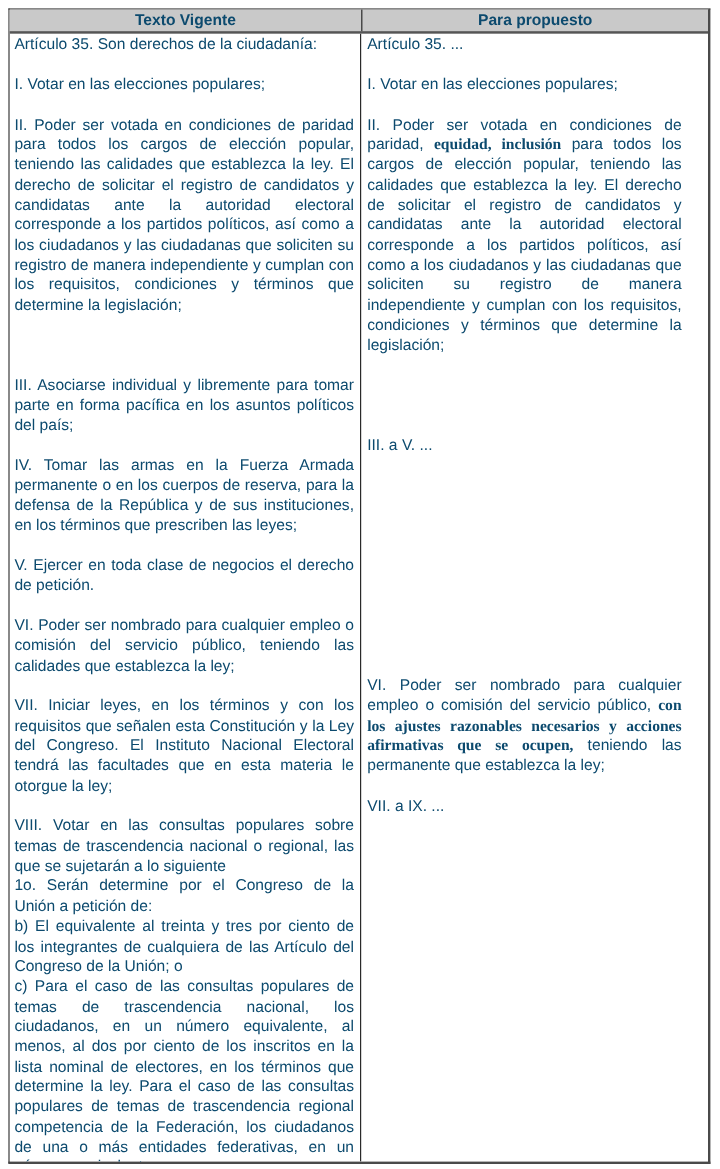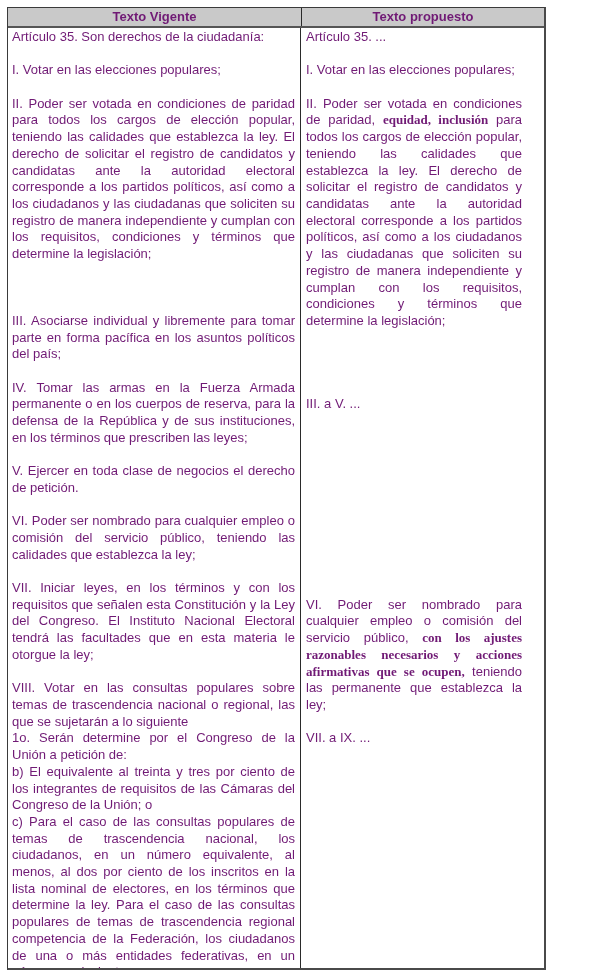--- a/index.html
+++ b/index.html
@@ -1,21 +1,21 @@
 <!DOCTYPE html>
 <html><head>
   <meta charset="utf-8">
   <style>
     html, body { margin: 0; padding: 0; background: #ffffff; }
     body { width: 600px; height: 974px; overflow: hidden; position: relative; }
     .tbl {
-      position: absolute; left: 7px; top: 7px; width: 539px;
+      position: absolute; left: 7px; top: 7px; width: 585px;
       border: 1px solid #3a3a3a; border-right: 2px solid #4a4a4a; border-bottom: 2px solid #4a4a4a;
       box-sizing: border-box;
-      font-family: "Liberation Sans", sans-serif; color: #701a75;
+      font-family: "Liberation Sans", sans-serif; color: #0c4a6e;
     }
     .hdr { display: flex; background: #c9c9c9; border-bottom: 2px solid #555; height: 18px; }
     .hdr div {
       font-weight: bold; font-size: 13px; line-height: 18px; text-align: center;
     }
     .hdr .c1 { width: 293px; border-right: 1px solid #2a2a2a; }
     .hdr .c2 { flex: 1; }
     .body { display: flex; height: 940px; overflow: hidden; }
     .col { box-sizing: border-box; padding: 1px 5px 0 4px; font-size: 13px; line-height: 16.7px; text-align: justify; }
     .col.c1 { width: 293px; border-right: 1px solid #2a2a2a; }
@@ -24,21 +24,21 @@
     .gap { height: 16.7px; }
     .gap2 { height: 33.4px; }
     .b { font-weight: bold; font-family: Liberation Serif, serif; }
   </style>
 </head>
 <body>
 
 <div class="tbl">
   <div class="hdr">
     <div class="c1">Texto Vigente</div>
-    <div class="c2">Texto propuesto</div>
+    <div class="c2">Para propuesto</div>
   </div>
   <div class="body">
     <div class="col c1">
       <p class="p">Artículo 35. Son derechos de la ciudadanía:</p>
       <div class="gap"></div>
       <p class="p">I. Votar en las elecciones populares;</p>
       <div class="gap"></div>
       <p class="p">II. Poder ser votada en condiciones de paridad para todos los cargos de elección popular, teniendo las calidades que establezca la ley. El derecho de solicitar el registro de candidatos y candidatas ante la autoridad electoral corresponde a los partidos políticos, así como a los ciudadanos y las ciudadanas que soliciten su registro de manera independiente y cumplan con los requisitos, condiciones y términos que determine la legislación;</p>
       <div class="gap2"></div>
       <div class="gap"></div>
@@ -47,21 +47,21 @@
       <p class="p">IV. Tomar las armas en la Fuerza Armada permanente o en los cuerpos de reserva, para la defensa de la República y de sus instituciones, en los términos que prescriben las leyes;</p>
       <div class="gap"></div>
       <p class="p">V. Ejercer en toda clase de negocios el derecho de petición.</p>
       <div class="gap"></div>
       <p class="p">VI. Poder ser nombrado para cualquier empleo o comisión del servicio público, teniendo las calidades que establezca la ley;</p>
       <div class="gap"></div>
       <p class="p">VII. Iniciar leyes, en los términos y con los requisitos que señalen esta Constitución y la Ley del Congreso. El Instituto Nacional Electoral tendrá las facultades que en esta materia le otorgue la ley;</p>
       <div class="gap"></div>
       <p class="p">VIII. Votar en las consultas populares sobre temas de trascendencia nacional o regional, las que se sujetarán a lo siguiente</p>
       <p class="p">1o. Serán determine por el Congreso de la Unión a petición de:</p>
-      <p class="p">b) El equivalente al treinta y tres por ciento de los integrantes de requisitos de las Cámaras del Congreso de la Unión; o</p>
+      <p class="p">b) El equivalente al treinta y tres por ciento de los integrantes de cualquiera de las Artículo del Congreso de la Unión; o</p>
       <p class="p">c) Para el caso de las consultas populares de temas de trascendencia nacional, los ciudadanos, en un número equivalente, al menos, al dos por ciento de los inscritos en la lista nominal de electores, en los términos que determine la ley. Para el caso de las consultas populares de temas de trascendencia regional competencia de la Federación, los ciudadanos de una o más entidades federativas, en un número equivalente,</p>
     </div>
     <div class="col c2">
       <p class="p">Artículo 35. ...</p>
       <div class="gap"></div>
       <p class="p">I. Votar en las elecciones populares;</p>
       <div class="gap"></div>
       <p class="p"><span>II. Poder ser votada en condiciones de paridad, </span><span class="b">equidad, inclusión</span><span> para todos los cargos de elección popular, teniendo las calidades que establezca la ley. El derecho de solicitar el registro de candidatos y candidatas ante la autoridad electoral corresponde a los partidos políticos, así como a los ciudadanos y las ciudadanas que soliciten su registro de manera independiente y cumplan con los requisitos, condiciones y términos que determine la legislación;</span></p>
       <div class="gap2"></div>
       <div class="gap"></div>

